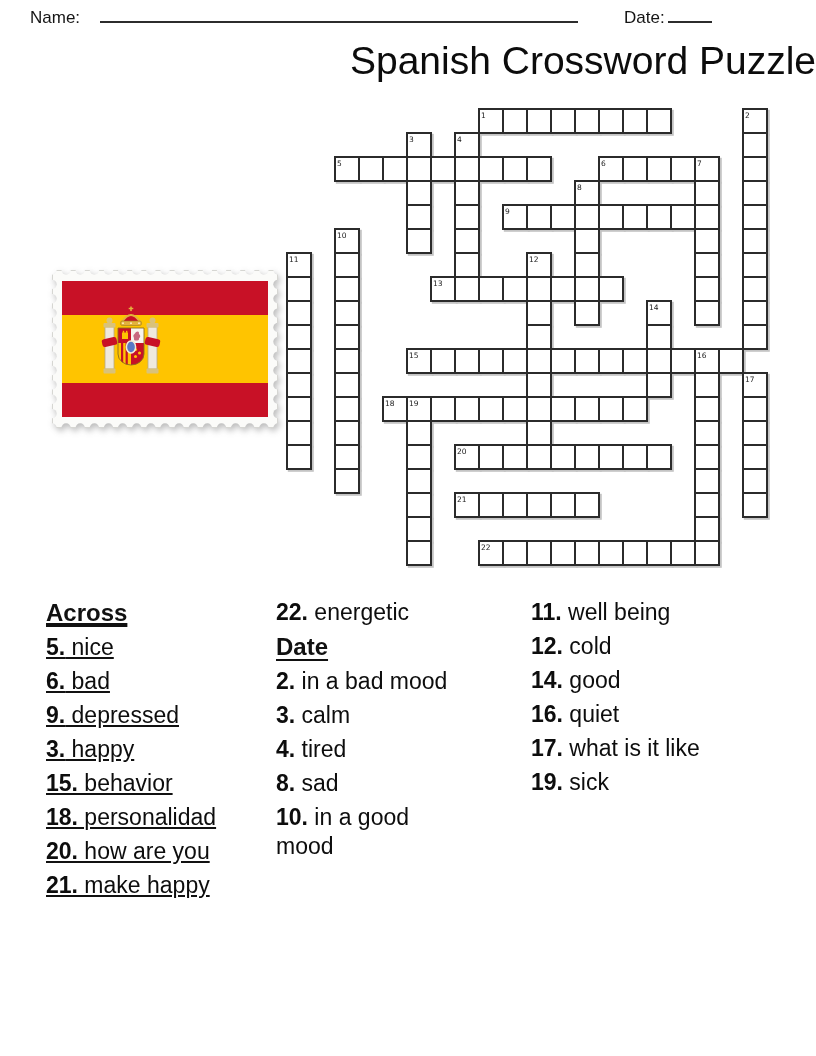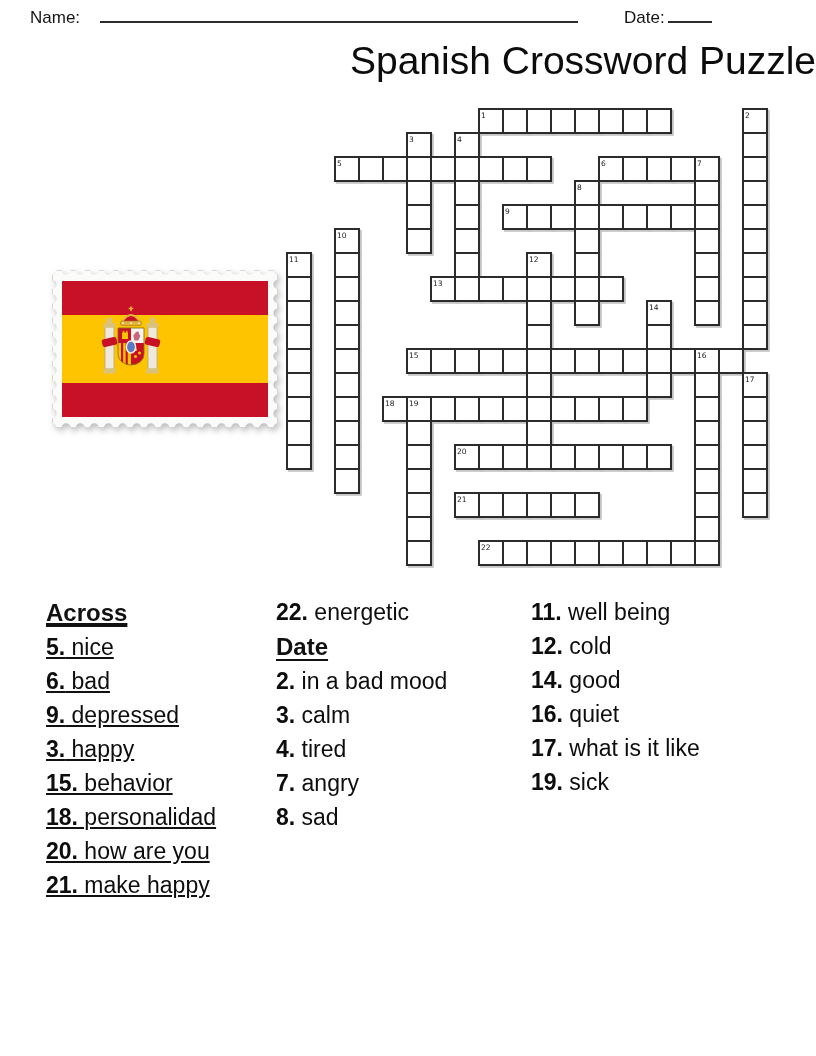--- a/index.html
+++ b/index.html
@@ -548,22 +548,22 @@
       <div class="clue"><span class="cnum">18.</span> personalidad</div>
       <div class="clue"><span class="cnum">20.</span> how are you</div>
       <div class="clue"><span class="cnum">21.</span> make happy</div>
     </div>
   <div class="clue-col" id="clue-col-1">
       <div class="clue"><span class="cnum">22.</span> energetic</div>
       <div class="clue-head">Date</div>
       <div class="clue"><span class="cnum">2.</span> in a bad mood</div>
       <div class="clue"><span class="cnum">3.</span> calm</div>
       <div class="clue"><span class="cnum">4.</span> tired</div>
-      <div class="clue"><span class="cnum">7.</span> angry</div>
       <div class="clue"><span class="cnum">8.</span> sad</div>
+      <div class="clue"><span class="cnum">10.</span> in a good mood</div>
     </div>
   <div class="clue-col" id="clue-col-2">
       <div class="clue"><span class="cnum">11.</span> well being</div>
       <div class="clue"><span class="cnum">12.</span> cold</div>
       <div class="clue"><span class="cnum">14.</span> good</div>
       <div class="clue"><span class="cnum">16.</span> quiet</div>
       <div class="clue"><span class="cnum">17.</span> what is it like</div>
       <div class="clue"><span class="cnum">19.</span> sick</div>
     </div>
 

